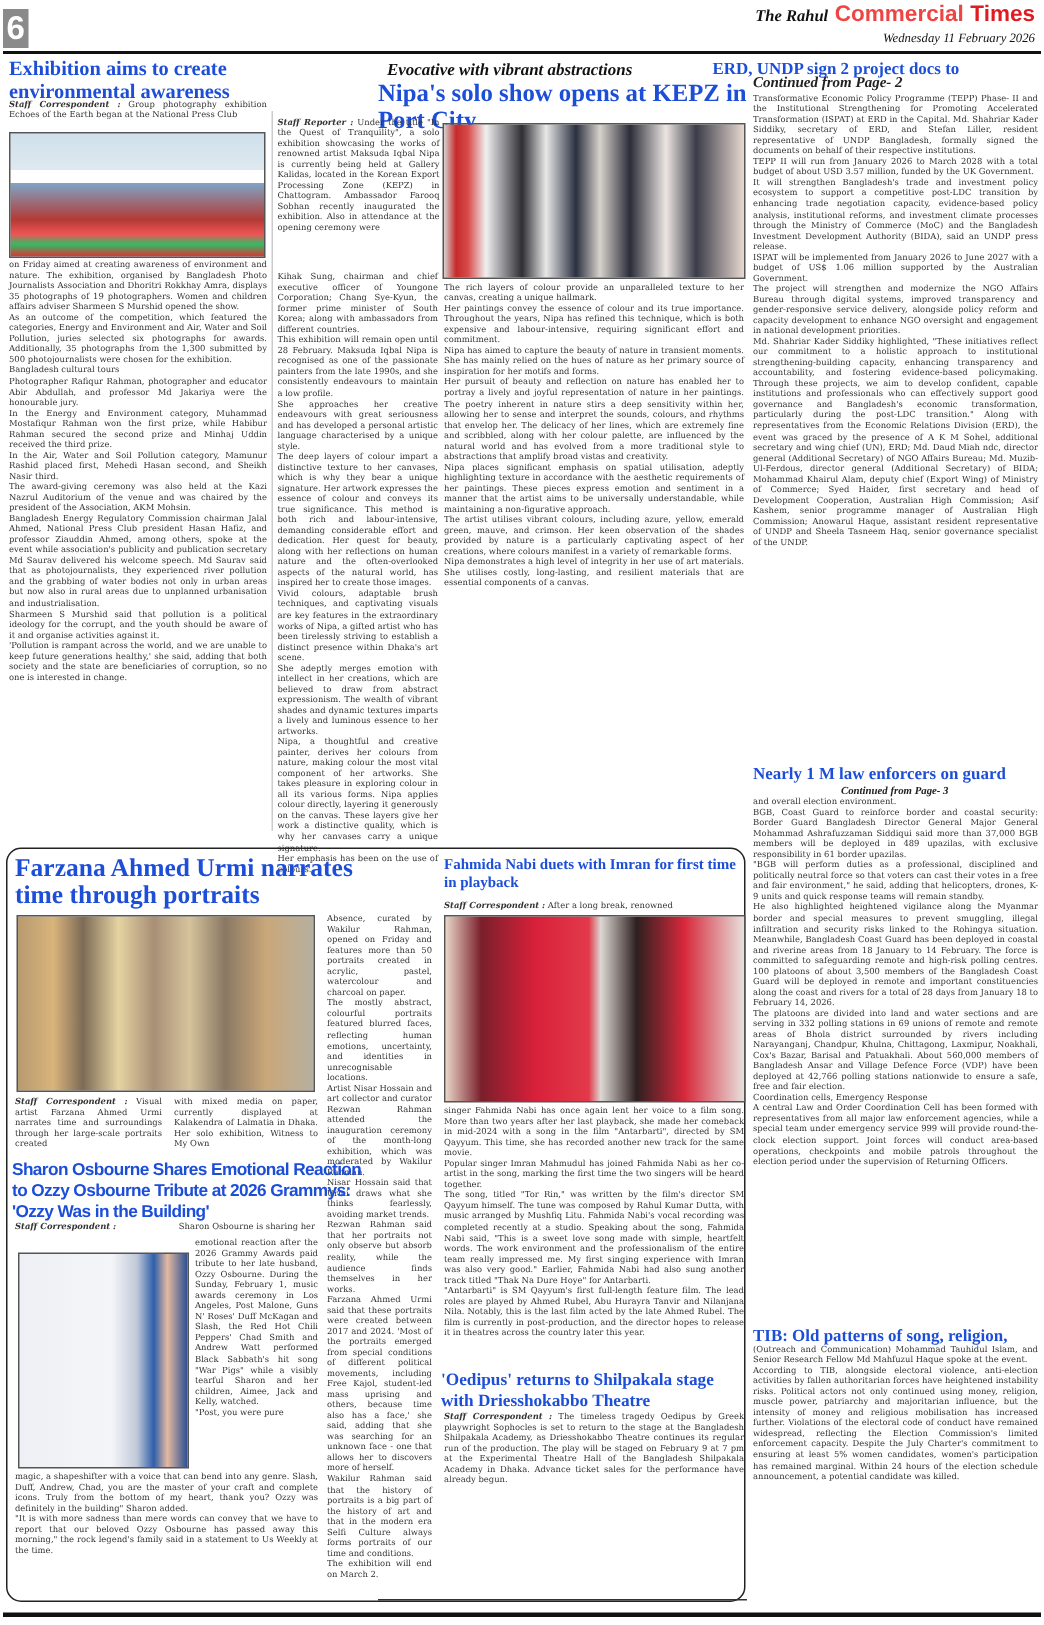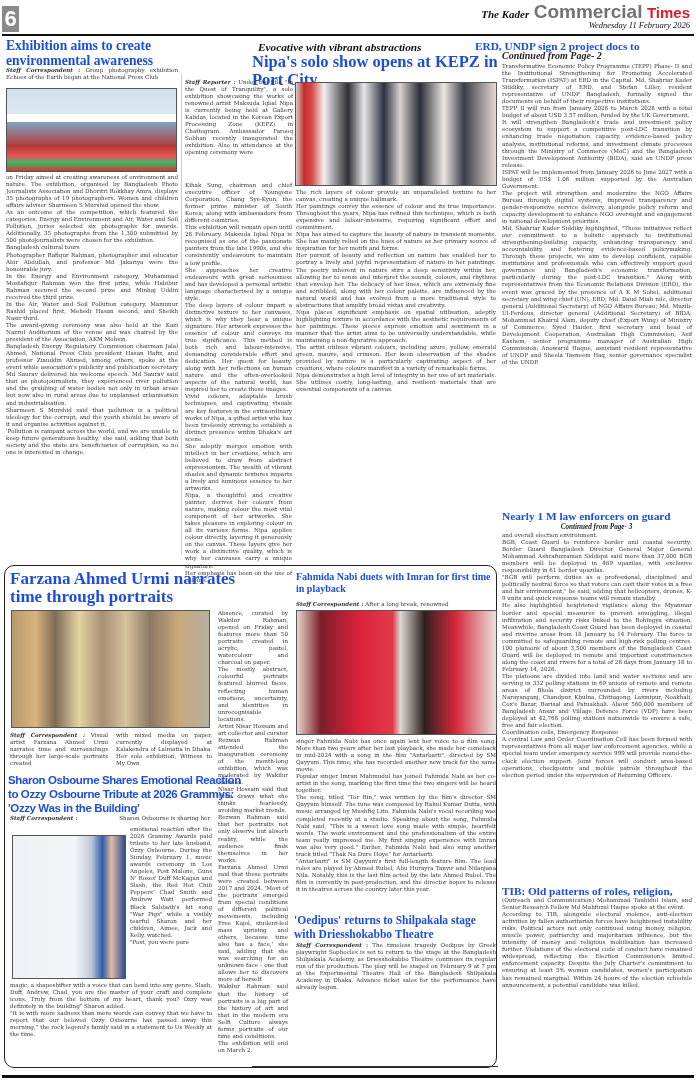--- a/index.html
+++ b/index.html
@@ -7,21 +7,21 @@
 body{font-family:"DejaVu Serif",serif;color:#222;position:relative}
 .p{font-size:5.6px;line-height:7.05px;text-align:justify;color:#333}
 .p p{margin:0}
 .h{font-family:"Liberation Serif",serif;font-weight:bold;color:#1d4ed8;text-align:left}
 .by{font-style:italic;font-weight:bold}
 .abs{position:absolute}
 
 #pnum{left:2px;top:6px;width:17px;height:26px;background:#8a8a8a;color:#fff;font-family:"Liberation Sans",sans-serif;font-weight:bold;font-size:22px;line-height:26px;text-align:center}
 #mast{right:6px;top:1px;text-align:right;font-family:"Liberation Sans",sans-serif}
 #mast .d{font-family:"Liberation Serif",serif;font-style:italic;font-weight:bold;font-size:11px;color:#111}
-#mast .c{font-weight:bold;font-size:19px;color:#737373}
+#mast .c{font-weight:bold;font-size:15px;color:#ef4444}
 #mast .t{font-weight:bold;font-size:15px;color:#e01b22}
 #date{right:6px;top:20px;font-family:"Liberation Serif",serif;font-style:italic;font-size:8.5px;color:#111}
 #rule{left:2px;right:2px;top:34px;height:2px;background:#111}
 
 .ph{position:absolute;overflow:hidden;border:1px solid #555}
 #ph1{left:6px;top:88px;width:171px;height:84px;background:linear-gradient(#cfe0ec 0,#dfe9ef 30%,#fff 30%,#fff 40%,#7ea6c7 40%,#b43a35 70%,#e55 82%,#3b6 90%,#d33 100%)}
 #ph2{left:295px;top:82px;width:202px;height:104px;background:linear-gradient(90deg,#d6d2cf 0,#c52b2b 4%,#d84a4a 8%,#f0f0f0 14%,#2e2e34 26%,#e8e8e8 34%,#2b3040 44%,#d7d2cc 52%,#2a2c38 62%,#ece6e2 74%,#3a3c48 84%,#e8d8d0 100%)}
 #ph3{left:11px;top:610px;width:199px;height:118px;background:linear-gradient(90deg,#b79a6f 0,#d9b47c 12%,#7d6b56 22%,#e5d3a3 34%,#a88f76 46%,#d5c39c 58%,#8a7864 70%,#c9a77a 84%,#b6b0a0 100%)}
 #ph4{left:296px;top:610px;width:201px;height:125px;background:linear-gradient(90deg,#e9d6c8 0,#7a1f2b 12%,#d8203a 30%,#e23a4a 48%,#ddd8d4 52%,#2d2020 64%,#d7283b 80%,#e8e0dc 100%)}
 #ph5{left:12px;top:835px;width:114px;height:144px;background:linear-gradient(90deg,#eef0f5 0,#f4f5f8 55%,#c0c8d8 70%,#2e5faa 80%,#e5b9a0 88%,#2a4f92 100%)}
@@ -60,21 +60,21 @@
 #a9b{left:296px;top:942px;width:200px}
 #bot1{left:252px;top:1066px;width:246px;height:1px;background:#333}
 #bot2{left:2px;top:1075px;width:692px;height:3px;background:#111}
 #sep1{left:181px;top:74px;width:1px;height:480px;background:#ccc}
 </style>
 </head>
 <body>
 
 <div id="pnum" class="abs">6</div>
 <div id="mast" class="abs">
-  <span class="d">The Kader</span>
+  <span class="d">The Rahul</span>
   <span class="c">Commercial</span>
   <span class="t">Times</span>
 </div>
 <div id="date" class="abs">Wednesday 11 February 2026</div>
 <div id="rule" class="abs"></div>
 <div id="sep1" class="abs"></div>
 
 <div id="a1h" class="abs h">Exhibition aims to create environmental awareness</div>
 <div id="a1b" class="abs p">
   <span class="by">Staff Correspondent :</span>
@@ -141,21 +141,21 @@
 <div id="a4b" class="abs p">
   <p>and overall election environment.</p>
   <p>BGB, Coast Guard to reinforce border and coastal security: Border Guard Bangladesh Director General Major General Mohammad Ashrafuzzaman Siddiqui said more than 37,000 BGB members will be deployed in 489 upazilas, with exclusive responsibility in 61 border upazilas.</p>
   <p>"BGB will perform duties as a professional, disciplined and politically neutral force so that voters can cast their votes in a free and fair environment," he said, adding that helicopters, drones, K-9 units and quick response teams will remain standby.</p>
   <p>He also highlighted heightened vigilance along the Myanmar border and special measures to prevent smuggling, illegal infiltration and security risks linked to the Rohingya situation. Meanwhile, Bangladesh Coast Guard has been deployed in coastal and riverine areas from 18 January to 14 February. The force is committed to safeguarding remote and high-risk polling centres. 100 platoons of about 3,500 members of the Bangladesh Coast Guard will be deployed in remote and important constituencies along the coast and rivers for a total of 28 days from January 18 to February 14, 2026.</p>
   <p>The platoons are divided into land and water sections and are serving in 332 polling stations in 69 unions of remote and remote areas of Bhola district surrounded by rivers including Narayanganj, Chandpur, Khulna, Chittagong, Laxmipur, Noakhali, Cox's Bazar, Barisal and Patuakhali. About 560,000 members of Bangladesh Ansar and Village Defence Force (VDP) have been deployed at 42,766 polling stations nationwide to ensure a safe, free and fair election.</p>
   <p>Coordination cells, Emergency Response</p>
   <p>A central Law and Order Coordination Cell has been formed with representatives from all major law enforcement agencies, while a special team under emergency service 999 will provide round-the-clock election support. Joint forces will conduct area-based operations, checkpoints and mobile patrols throughout the election period under the supervision of Returning Officers.</p>
 </div>
 
-<div id="a5h" class="abs h">TIB: Old patterns of roles, religion,</div>
+<div id="a5h" class="abs h">TIB: Old patterns of song, religion,</div>
 <div id="a5b" class="abs p">
   <p>(Outreach and Communication) Mohammad Tauhidul Islam, and Senior Research Fellow Md Mahfuzul Haque spoke at the event.</p>
   <p>According to TIB, alongside electoral violence, anti-election activities by fallen authoritarian forces have heightened instability risks. Political actors not only continued using money, religion, muscle power, patriarchy and majoritarian influence, but the intensity of money and religious mobilisation has increased further. Violations of the electoral code of conduct have remained widespread, reflecting the Election Commission's limited enforcement capacity. Despite the July Charter's commitment to ensuring at least 5% women candidates, women's participation has remained marginal. Within 24 hours of the election schedule announcement, a potential candidate was killed.</p>
 </div>
 
 <div id="box" class="abs"></div>
 
 <div id="a6h" class="abs h">Farzana Ahmed Urmi narrates time through portraits</div>
 <div id="ph3" class="ph">
     <span class="lbl">portrait-exhibition-photo</span>

